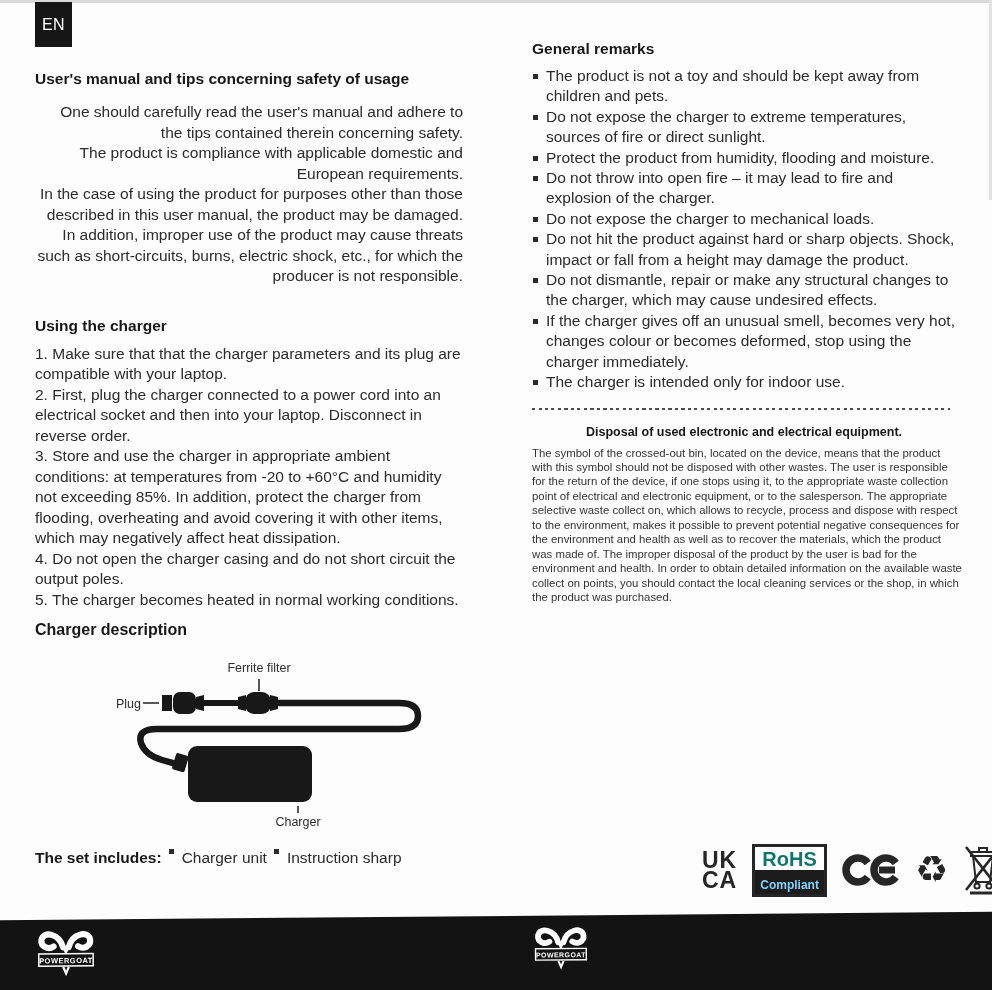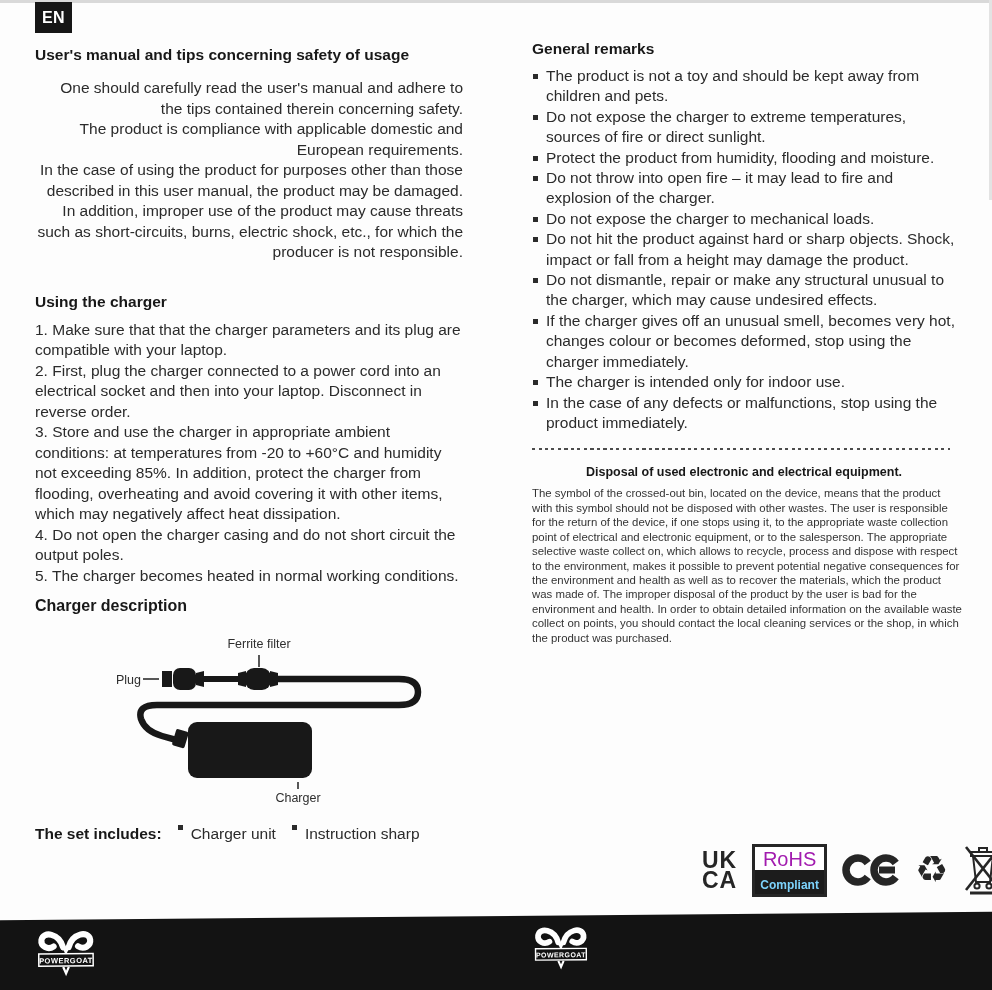--- a/index.html
+++ b/index.html
@@ -6,26 +6,26 @@
   body{
     width:992px;height:990px;position:relative;overflow:hidden;
     background:#fdfdfd;color:#2b2b2b;
     font-family:"Liberation Sans","DejaVu Sans",sans-serif;
     -webkit-font-smoothing:antialiased;
   }
   .scan-edge-top{position:absolute;top:0;left:0;width:100%;height:3px;background:#d9d9d9;}
   .scan-edge-right{position:absolute;top:0;right:0;width:3px;height:200px;background:#e3e3e3;}
 
   .en-badge{
-    position:absolute;left:35px;top:2px;width:37px;height:31px;background:#161616;
-    color:#fff;font-weight:700;font-size:16px;display:flex;align-items:center;justify-content:center;
+    position:absolute;left:35px;top:2px;width:37px;height:45px;background:#161616;
+    color:#fff;font-weight:400;font-size:16px;display:flex;align-items:center;justify-content:center;
     letter-spacing:.5px;
   }
 
-  .col-left{position:absolute;left:35px;top:44px;width:428px;}
+  .col-left{position:absolute;left:35px;top:68px;width:428px;}
   .col-right{position:absolute;left:532px;top:38px;width:424px;}
 
   h2{font-size:15.5px;font-weight:700;color:#181818;margin:0;line-height:21px;}
   .para{font-size:15.5px;line-height:20.5px;margin:0;}
   .para-group{margin-top:13px;text-align:right;}
   .h-using{margin-top:28px;}
   .steps{margin-top:8px;}
   .h-desc{margin-top:9px;font-size:16px;}
 
   .bullets{list-style:none;margin:7px 0 0 0;padding:0;font-size:15.5px;line-height:20.4px;}
@@ -38,30 +38,30 @@
     margin-top:15px;height:2px;width:418px;
     background:repeating-linear-gradient(90deg,#4d4d4d 0 3px,transparent 3px 6.5px);
   }
   .disposal-h{margin-top:14px;font-size:12.5px;font-weight:700;color:#181818;line-height:16px;text-align:center;}
   .disposal-body{margin-top:6px;font-size:11.4px;line-height:14.45px;width:430px;color:#333;}
 
   
   .diagram{margin-top:10px;margin-left:65px;display:block;}
   .diagram text{font-size:12.5px;fill:#2e2e2e;}
 
-  .set-includes{margin-top:19px;font-size:15.5px;display:flex;align-items:center;gap:16px;}
+  .set-includes{margin-top:19px;font-size:15.5px;display:flex;align-items:center;gap:7px;}
   .set-includes .lbl{font-weight:700;color:#181818;}
   .si-item{display:flex;gap:8px;}
   .sq{width:5px;height:5px;background:#2b2b2b;display:inline-block;}
 
   
   .marks{position:absolute;left:702px;top:843px;display:flex;align-items:center;gap:15px;height:54px;}
   .ukca{font-weight:800;font-size:23px;line-height:20px;letter-spacing:1px;color:#262626;text-align:left;}
   .rohs{border:3px solid #262626;text-align:center;background:#fff;}
-  .rohs .rohs-title{font-weight:400;font-size:20px;color:#a21caf;padding:1px 7px 0 7px;line-height:22px;border-radius:10px;}
+  .rohs .rohs-title{font-weight:700;font-size:20px;color:#0f766e;padding:1px 7px 0 7px;line-height:22px;border-radius:10px;}
   .rohs .rohs-sub{background:#1c1c1c;color:#7dd3fc;font-size:12px;font-weight:600;padding:8px 5px 2px 5px;line-height:14px;}
   .ce-mark{display:block;}
   .recycle{font-size:37px;line-height:38px;color:#262626;font-family:"DejaVu Sans",sans-serif;}
   .sr-only{position:absolute;width:1px;height:1px;overflow:hidden;clip:rect(0 0 0 0);}
 
   
   .footer-bar{
     position:absolute;left:-12px;top:916px;width:1016px;height:92px;background:#131313;
     transform:rotate(-0.5deg);
   }
@@ -136,24 +136,23 @@
 
 <div class="col-right">
   <h2>General remarks</h2>
   <ul class="bullets">
     <li>The product is not a toy and should be kept away from children and pets.</li>
     <li>Do not expose the charger to extreme temperatures, sources of fire or direct sunlight.</li>
     <li>Protect the product from humidity, flooding and moisture.</li>
     <li>Do not throw into open fire – it may lead to fire and explosion of the charger.</li>
     <li>Do not expose the charger to mechanical loads.</li>
     <li>Do not hit the product against hard or sharp objects. Shock, impact or fall from a height may damage the product.</li>
-    <li>Do not dismantle, repair or make any structural unusual to the charger, which may cause undesired effects.</li>
+    <li>Do not dismantle, repair or make any structural changes to the charger, which may cause undesired effects.</li>
     <li>If the charger gives off an unusual smell, becomes very hot, changes colour or becomes deformed, stop using the charger immediately.</li>
     <li>The charger is intended only for indoor use.</li>
-    <li>In the case of any defects or malfunctions, stop using the product immediately.</li>
   </ul>
 
   <div class="dashed-sep"></div>
 
   <div class="disposal-h">Disposal of used electronic and electrical equipment.</div>
   <div class="disposal-body">The symbol of the crossed-out bin, located on the device, means that the product with this symbol should not be disposed with other wastes. The user is responsible for the return of the device, if one stops using it, to the appropriate waste collection point of electrical and electronic equipment, or to the salesperson. The appropriate selective waste collect on, which allows to recycle, process and dispose with respect to the environment, makes it possible to prevent potential negative consequences for the environment and health as well as to recover the materials, which the product was made of. The improper disposal of the product by the user is bad for the environment and health. In order to obtain detailed information on the available waste collect on points, you should contact the local cleaning services or the shop, in which the product was purchased.</div>
 </div>
 
 <div class="marks">
   <div class="ukca">

